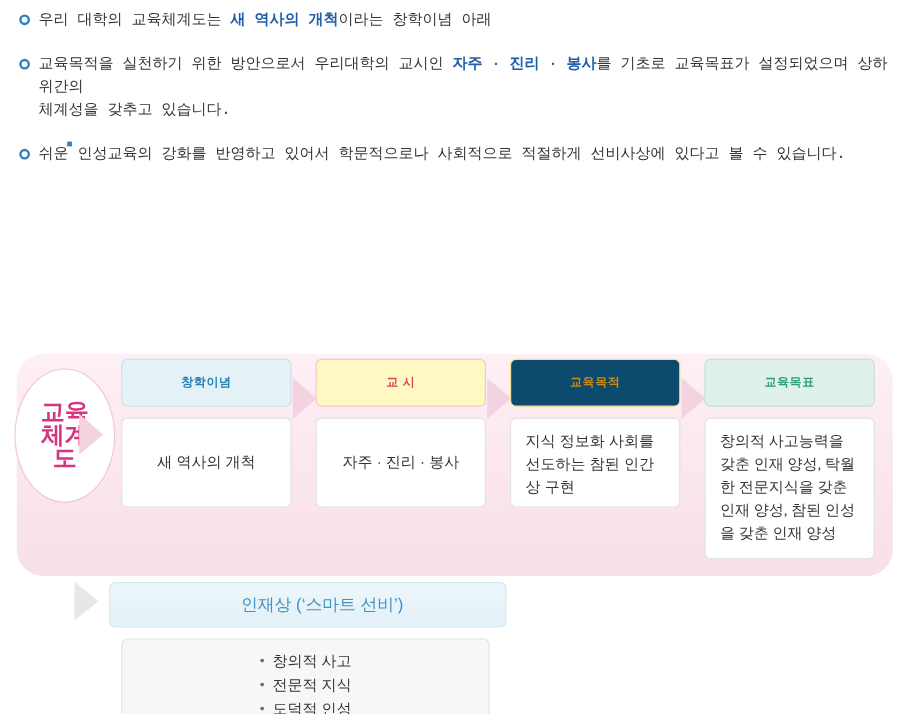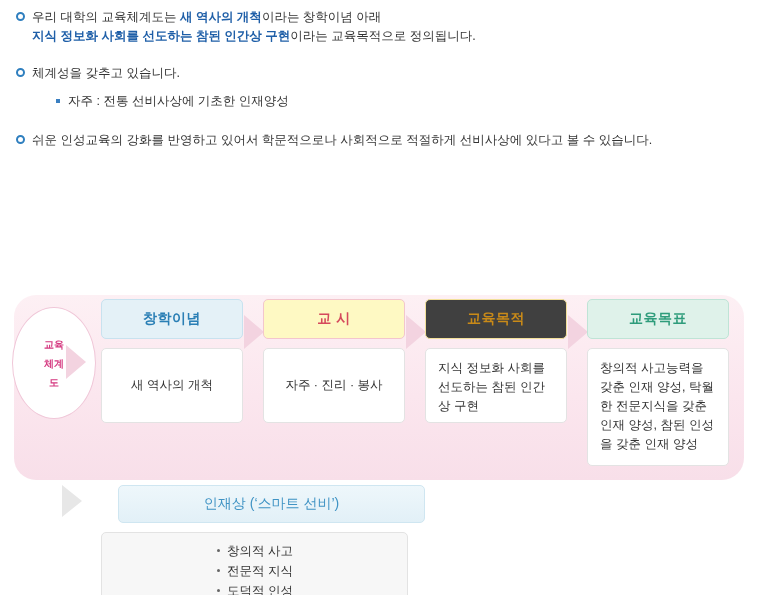--- a/index.html
+++ b/index.html
@@ -22,20 +22,21 @@
     width: 759px;
     height: 595px;
   }
 
   
   .para {
     position: relative;
     padding-left: 16px;
     margin: 0 12px 0 8px;
     line-height: 19px;
+    font-family: Liberation Mono, monospace;
   }
   .para .ring {
     position: absolute;
     left: 0;
     top: 4px;
     width: 9px;
     height: 9px;
     border: 2px solid #2f7fbf;
     border-radius: 50%;
     box-sizing: border-box;
@@ -94,21 +95,21 @@
     height: 110px;
     border-radius: 50%;
     background: #ffffff;
     border: 1px solid #f0c7d8;
     display: flex;
     align-items: center;
     justify-content: center;
     text-align: center;
     color: #d4377f;
     font-weight: bold;
-    font-size: 10px;
+    font-size: 20px;
     line-height: 19px;
   }
 
   
   .arrow {
     position: absolute;
     width: 0;
     height: 0;
     border-top: 17px solid transparent;
     border-bottom: 17px solid transparent;
@@ -120,57 +121,58 @@
     position: absolute;
     width: 142px;
   }
   .col .head {
     height: 38px;
     border-radius: 5px;
     display: flex;
     align-items: center;
     justify-content: center;
     font-weight: bold;
-    font-size: 14px;
+    font-size: 10px;
     letter-spacing: 0.5px;
   }
   .col .body {
     margin-top: 9px;
     border-radius: 5px;
     background: #ffffff;
     border: 1px solid #e3e3e3;
     font-size: 12.5px;
     line-height: 19px;
     color: #333;
     padding: 10px 12px;
     box-sizing: border-box;
   }
 
   .h-blue  { background: #e4f1f7; color: #2a7fb5; border: 1px solid #c8e2ef; }
   .h-pink  { background: #fef9c3; color: #d5495c; border: 1px solid #f3c6cd; }
-  .h-yellow{ background: #404040; color: #c98a18; border: 1px solid #f2e09a; }
+  .h-yellow{ background: #0c4a6e; color: #c98a18; border: 1px solid #f2e09a; }
   .h-green { background: #dff2ea; color: #2e9c7b; border: 1px solid #bfe4d6; }
 
   .body-center { text-align: center; }
 
   
   .lower-head {
     position: absolute;
-    left: 118px;
+    left: 91px;
     top: 200px;
     width: 305px;
     height: 36px;
     border-radius: 5px;
     background: linear-gradient(to bottom, #eef7fb 0%, #e2f0f7 100%);
     border: 1px solid #cfe6f1;
     display: flex;
     align-items: center;
     justify-content: center;
     color: #3f93c4;
     font-size: 14px;
+    padding-left: 24px;
   }
   .lower-body {
     position: absolute;
     left: 101px;
     top: 247px;
     width: 305px;
     height: 75px;
     border-radius: 5px;
     background: #f7f7f7;
     border: 1px solid #e3e3e3;
@@ -213,32 +215,32 @@
 
 <div class="page">
 
   <div style="position:absolute; left:8px; top:8px; width:745px;">
 
     <div class="para" style="margin-bottom:18px;">
       <span class="ring"></span>
       <span class="para-text">
         <span>우리 대학의 교육체계도는 </span><span class="blue-b">새 역사의 개척</span><span>이라는 창학이념 아래</span>
       </span>
-      <span class="para-text">
-        <span class="blue-b">지식 정보화 사회를 선도하는 참된 인간상 구현</span><span>이라는 교육목적으로 정의됩니다.</span>
-      </span>
     </div>
 
     <div class="para" style="margin-bottom:6px;">
       <span class="ring"></span>
       <span class="para-text">
+        <span>교육목적을 실천하기 위한 방안으로서 우리대학의 교시인 </span><span class="blue-b">자주 · 진리 · 봉사</span><span>를 기초로 교육목표가 설정되었으며 상하위간의</span>
+      </span>
+      <span class="para-text">
         <span>체계성을 갖추고 있습니다.</span>
       </span>
       <ul class="subs">
-        <li><span class="sq"></span><span>자주 : 전통 선비사상에 기초한 인재양성</span></li>
+        <li><span class="sq"></span></li>
       </ul>
     </div>
 
     <div class="para" style="margin-top:18px; margin-bottom:18px;">
       <span class="ring"></span>
       <span class="para-text">
         <span>쉬운 인성교육의 강화를 반영하고 있어서 학문적으로나 사회적으로 적절하게 선비사상에 있다고 볼 수 있습니다.</span>
       </span>
     </div>
 
@@ -271,21 +273,21 @@
       <div class="body body-center" style="height:75px; display:flex; align-items:center; justify-content:center;">자주 · 진리 · 봉사</div>
     </div>
 
     <div class="col" style="left:425px; top:14px;">
       <div class="head h-yellow">교육목적</div>
       <div class="body" style="height:75px;">지식 정보화 사회를 선도하는 참된 인간상 구현</div>
     </div>
 
     <div class="col" style="left:587px; top:14px;">
       <div class="head h-green">교육목표</div>
-      <div class="body" style="height:118px;">창의적 사고능력을 갖춘 인재 양성, 탁월한 전문지식을 갖춘 인재 양성, 참된 인성을 갖춘 인재 양성</div>
+      <div class="body" style="height:118px;font-family:Liberation Serif, serif;">창의적 사고능력을 갖춘 인재 양성, 탁월한 전문지식을 갖춘 인재 양성, 참된 인성을 갖춘 인재 양성</div>
     </div>
 
     <div class="arrow-gray"></div>
 
     <div class="lower-head">인재상 (‘스마트 선비’)</div>
 
     <div class="lower-body">
       <ul class="lower-list">
         <li><span class="dot"></span><span>창의적 사고</span></li>
         <li><span class="dot"></span><span>전문적 지식</span></li>

